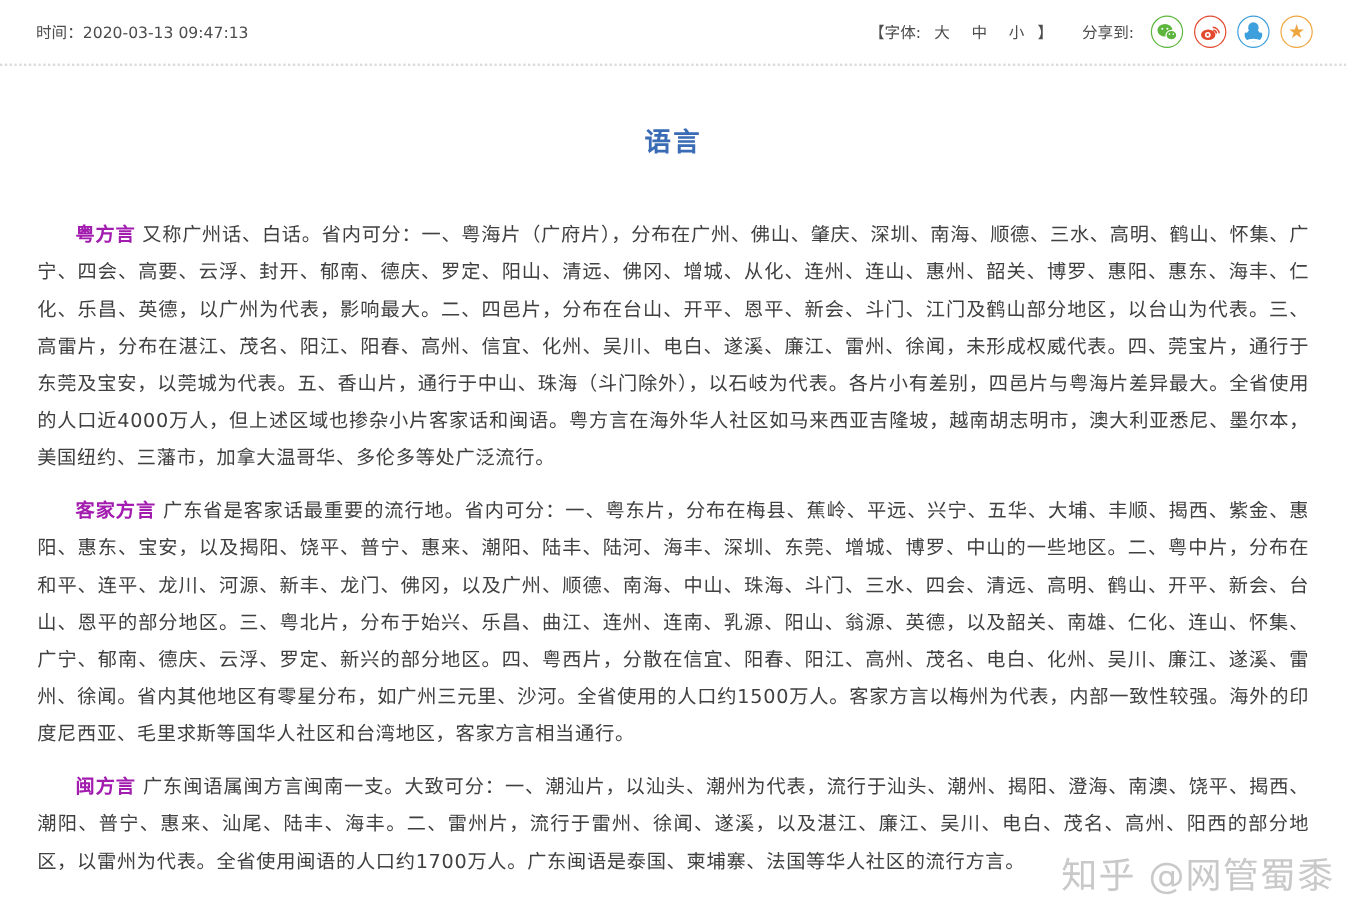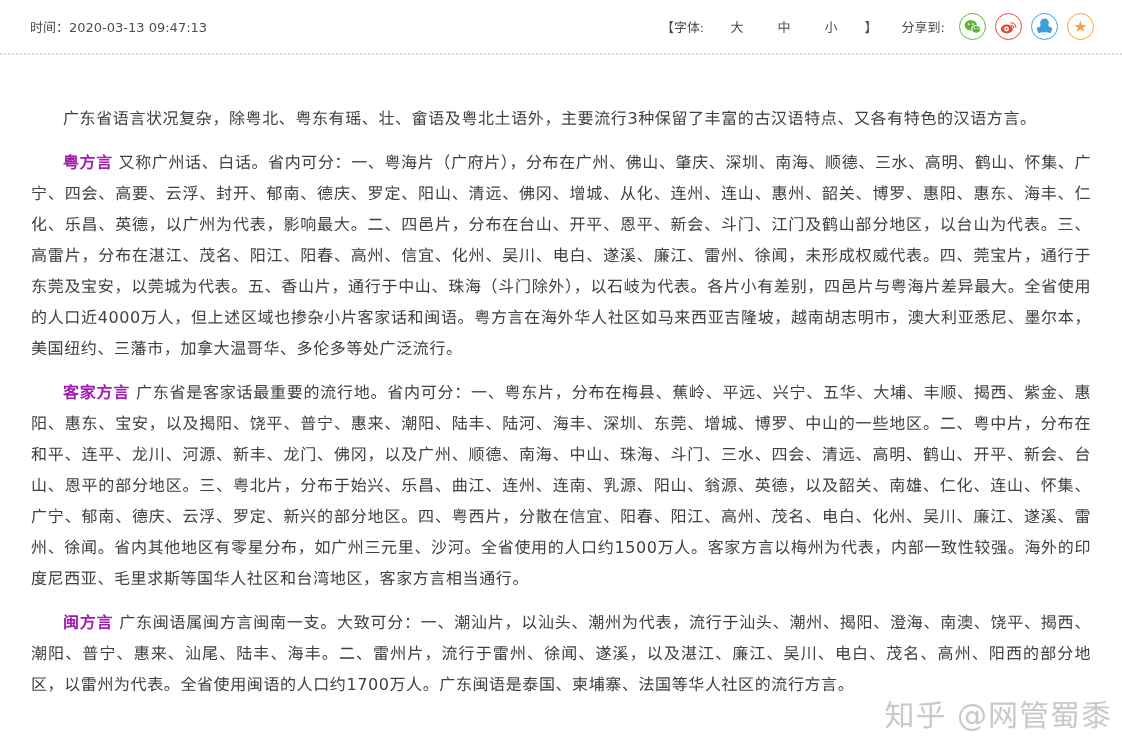--- a/index.html
+++ b/index.html
@@ -5,42 +5,42 @@
   * { margin:0; padding:0; box-sizing:border-box; }
   html,body { width:1122px; height:753px; background:#fff; overflow:hidden;
     font-family:"DejaVu Sans","Liberation Sans",sans-serif; }
   .page { position:relative; width:1122px; height:753px; background:#fff; }
 
   
   .meta-bar { height:55px; display:flex; align-items:center; justify-content:space-between;
     padding:0 28px 0 30px; border-bottom:2px dotted #dcdcdc; }
   .meta-left { display:flex; align-items:center; gap:34px; font-size:13px; color:#4d4d4d; }
   .meta-right { display:flex; align-items:center; gap:10px; font-size:13px; color:#4d4d4d; }
-  .font-size-ctl { display:flex; align-items:flex-start; gap:20px;font-family:Liberation Serif, serif; }
+  .font-size-ctl { display:flex; align-items:flex-start; gap:4px; }
   .fs-option { cursor:pointer; padding:0 7px; }
   .share-label { margin-left:14px;text-align:right; }
   .share-icons { display:flex; align-items:center; gap:9px; margin-left:4px; }
   .share-icon { width:27px; height:27px; border-radius:50%; border:1px solid; background:#fff;
     display:flex; align-items:center; justify-content:center; cursor:pointer; }
   .share-icon.wechat { border-color:#5cb63d; }
   .share-icon.weibo  { border-color:#e2492f; }
   .share-icon.qq     { border-color:#3d9fdb; }
   .share-icon.qzone  { border-color:#efa53e; color:#efa53e; font-size:16px; line-height:1; }
 
   
   .article { padding:0 31px; }
   .article-title { margin-top:45px; text-align:center; font-size:22px; font-weight:bold;
     color:#3a6bb5; letter-spacing:2px; }
   .article-body { margin-top:48px; }
   .para { font-size:16px; line-height:31px; color:#404040; text-align:justify;
     text-indent:2em; letter-spacing:0.6px; margin-bottom:13px; }
   .para b { font-weight:bold; color:#a21caf; }
 
   
-  .watermark { position:absolute; right:10px; bottom:18px; font-size:30px; color:#c9c9c9;
+  .watermark { position:absolute; right:10px; bottom:4px; font-size:30px; color:#c9c9c9;
     letter-spacing:1px; pointer-events:none; white-space:nowrap; }
 </style>
 </head>
 <body>
 
 <div class="page">
 
   <div class="meta-bar">
     <div class="meta-left">
       <span>时间：2020-03-13 09:47:13</span>
@@ -84,22 +84,22 @@
           </svg>
         </span>
         <span class="share-icon qzone">
           <span>★</span>
         </span>
       </span>
     </div>
   </div>
 
   <div class="article">
+    <h1 class="article-title">语言</h1>
     <div class="article-body">
-      <p class="para"><b></b><span>广东省语言状况复杂，除粤北、粤东有瑶、壮、畲语及粤北土语外，主要流行3种保留了丰富的古汉语特点、又各有特色的汉语方言。</span></p>
       <p class="para"><b>粤方言</b><span> 又称广州话、白话。省内可分：一、粤海片（广府片），分布在广州、佛山、肇庆、深圳、南海、顺德、三水、高明、鹤山、怀集、广宁、四会、高要、云浮、封开、郁南、德庆、罗定、阳山、清远、佛冈、增城、从化、连州、连山、惠州、韶关、博罗、惠阳、惠东、海丰、仁化、乐昌、英德，以广州为代表，影响最大。二、四邑片，分布在台山、开平、恩平、新会、斗门、江门及鹤山部分地区，以台山为代表。三、高雷片，分布在湛江、茂名、阳江、阳春、高州、信宜、化州、吴川、电白、遂溪、廉江、雷州、徐闻，未形成权威代表。四、莞宝片，通行于东莞及宝安，以莞城为代表。五、香山片，通行于中山、珠海（斗门除外），以石岐为代表。各片小有差别，四邑片与粤海片差异最大。全省使用的人口近4000万人，但上述区域也掺杂小片客家话和闽语。粤方言在海外华人社区如马来西亚吉隆坡，越南胡志明市，澳大利亚悉尼、墨尔本，美国纽约、三藩市，加拿大温哥华、多伦多等处广泛流行。</span></p>
       <p class="para"><b>客家方言</b><span> 广东省是客家话最重要的流行地。省内可分：一、粤东片，分布在梅县、蕉岭、平远、兴宁、五华、大埔、丰顺、揭西、紫金、惠阳、惠东、宝安，以及揭阳、饶平、普宁、惠来、潮阳、陆丰、陆河、海丰、深圳、东莞、增城、博罗、中山的一些地区。二、粤中片，分布在和平、连平、龙川、河源、新丰、龙门、佛冈，以及广州、顺德、南海、中山、珠海、斗门、三水、四会、清远、高明、鹤山、开平、新会、台山、恩平的部分地区。三、粤北片，分布于始兴、乐昌、曲江、连州、连南、乳源、阳山、翁源、英德，以及韶关、南雄、仁化、连山、怀集、广宁、郁南、德庆、云浮、罗定、新兴的部分地区。四、粤西片，分散在信宜、阳春、阳江、高州、茂名、电白、化州、吴川、廉江、遂溪、雷州、徐闻。省内其他地区有零星分布，如广州三元里、沙河。全省使用的人口约1500万人。客家方言以梅州为代表，内部一致性较强。海外的印度尼西亚、毛里求斯等国华人社区和台湾地区，客家方言相当通行。</span></p>
       <p class="para"><b>闽方言</b><span> 广东闽语属闽方言闽南一支。大致可分：一、潮汕片，以汕头、潮州为代表，流行于汕头、潮州、揭阳、澄海、南澳、饶平、揭西、潮阳、普宁、惠来、汕尾、陆丰、海丰。二、雷州片，流行于雷州、徐闻、遂溪，以及湛江、廉江、吴川、电白、茂名、高州、阳西的部分地区，以雷州为代表。全省使用闽语的人口约1700万人。广东闽语是泰国、柬埔寨、法国等华人社区的流行方言。</span></p>
     </div>
   </div>
 
   <div class="watermark">知乎 @网管蜀黍</div>
 
 </div>
 

